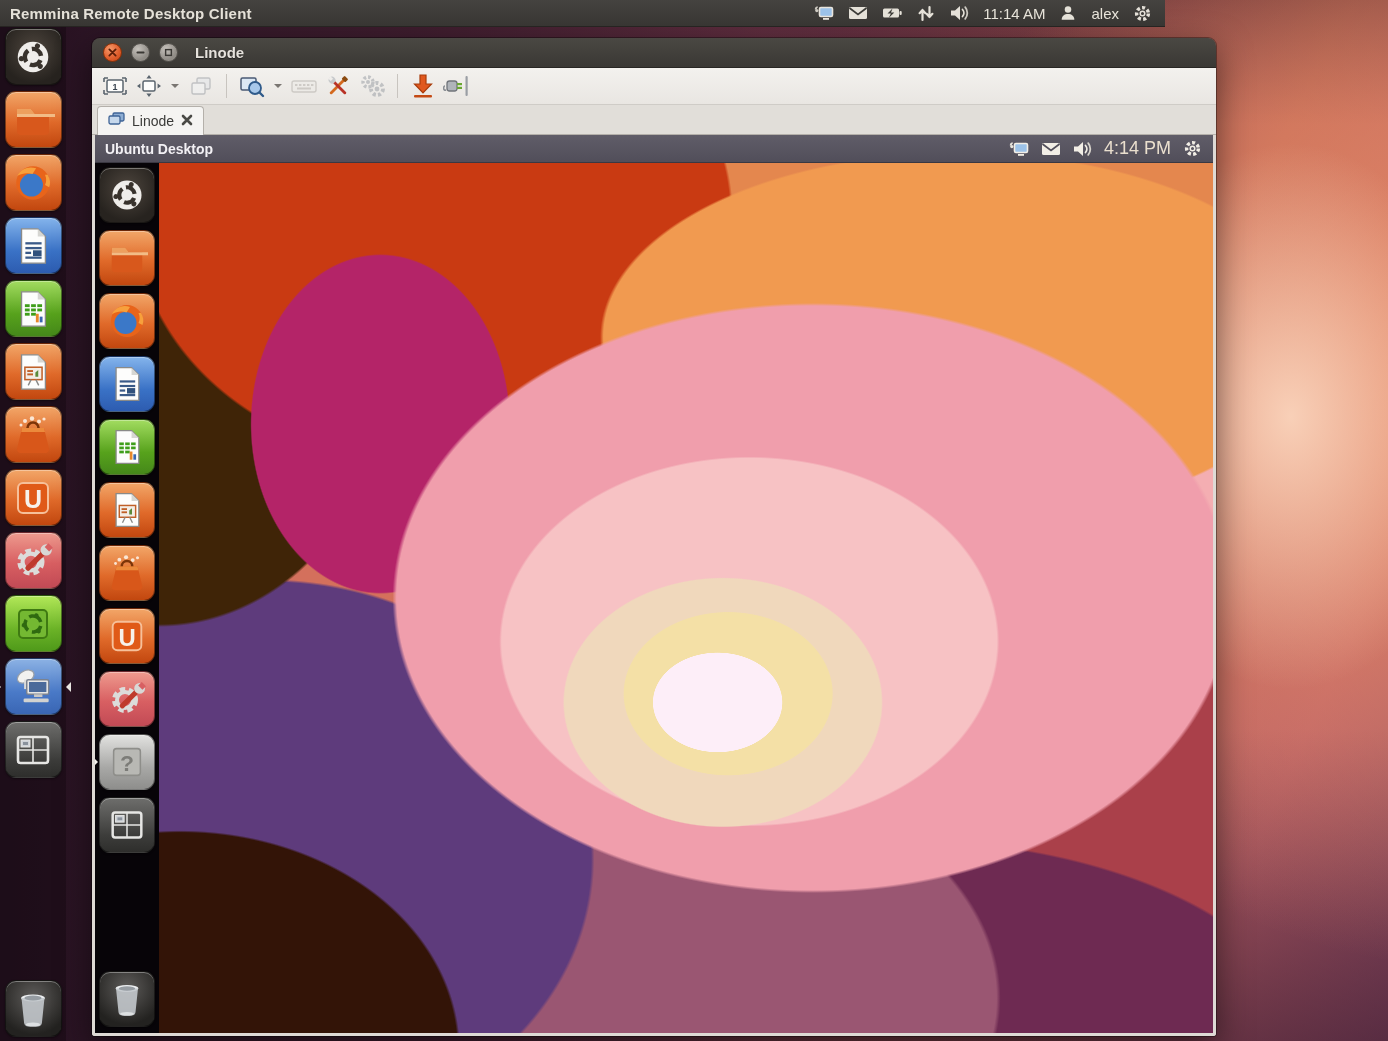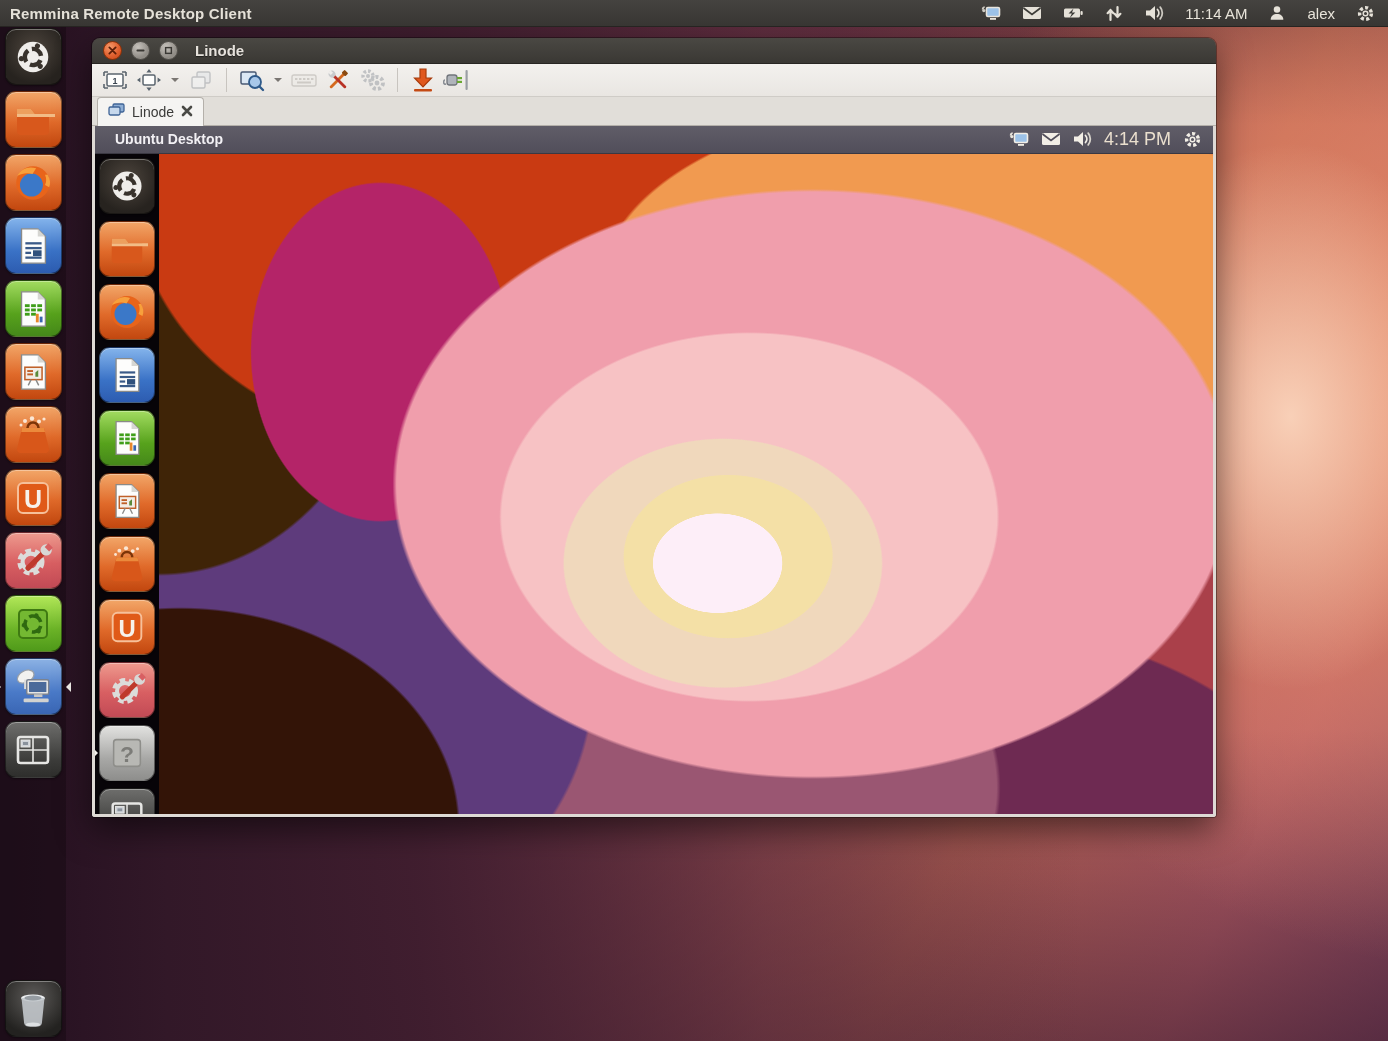--- a/index.html
+++ b/index.html
@@ -12,27 +12,27 @@
     background-image:
       radial-gradient(ellipse 300px 420px at 93% 40%, rgba(250,212,188,.95) 0%, rgba(250,212,188,0) 65%),
       radial-gradient(ellipse 850px 800px at 108% 38%, #ec8f66 0%, rgba(236,143,102,0) 72%),
       linear-gradient(to right, #241020 0%, #321828 12%, rgba(60,28,45,.9) 30%, rgba(90,44,62,.45) 55%, rgba(120,60,75,0) 78%),
       linear-gradient(to bottom, rgba(30,12,24,.35) 0%, rgba(30,12,24,0) 12%, rgba(30,12,24,0) 70%, rgba(46,20,40,.55) 100%),
       linear-gradient(115deg, #4a2136 0%, #7e3c4e 45%, #c06858 72%, #b85f68 88%, #8c4a62 100%);
   }
 
   
   .host-topbar{
-    position:absolute; top:0; left:0; width:1388px; height:27px;
+    position:absolute; top:0; left:0; width:1165px; height:27px;
     background:linear-gradient(#454340,#383633);
     border-bottom:1px solid #262421;
     display:flex; align-items:center; color:#e5e1d8; z-index:50;
   }
   .host-topbar .apptitle{ font-weight:bold; font-size:15px; padding-left:10px; letter-spacing:.2px; }
-  .host-tray{ margin-left:auto; display:flex; align-items:center; gap:19px; padding-right:12px; }
+  .host-tray{ margin-left:auto; display:flex; align-items:center; gap:12px; padding-right:12px; }
   .trayicon{ width:22px; height:20px; display:flex; align-items:center; justify-content:center; }
   .host-tray .clock, .host-tray .username{ font-size:15px; color:#e8e4da; }
   .remote-clock{ font-size:18px; color:#eadfce; }
 
   
   .launcher-host{
     position:absolute; top:27px; left:0; width:66px; bottom:0;
     background:rgba(24,11,20,.55);
     display:flex; flex-direction:column; align-items:center;
     padding-top:1px; gap:6px; z-index:40;
@@ -55,21 +55,21 @@
   .t-gray   { background:linear-gradient(#e2e2e0, #a8a8a6 60%, #8e8e8c); }
   .t-dgray  { background:linear-gradient(#6e6e6c, #3c3c3a 70%, #2e2e2c); }
   .t-trash  { background:radial-gradient(circle at 50% 30%, #5e5c5a, #232220 78%); }
   .ind{ position:absolute; width:0; height:0; border:5px solid transparent; top:50%; transform:translateY(-50%); }
   .ind-run-host{ left:-10px; border-left-color:#f4f2ee; }
   .ind-focus-host{ right:-10px; border-right-color:#f4f2ee; }
   .ind-run-remote{ left:-7px; border-left-color:#f4f2ee; }
 
   
   .window{
-    position:absolute; left:92px; top:38px; width:1124px; height:779px;
+    position:absolute; left:92px; top:38px; width:1124px; height:998px;
     border-radius:8px 8px 3px 3px;
     box-shadow:0 12px 34px rgba(0,0,0,.55), 0 0 0 1px rgba(0,0,0,.35);
     display:flex; flex-direction:column; z-index:45;
   }
   .titlebar{
     height:30px; border-radius:8px 8px 0 0;
     background:linear-gradient(#4a4843,#3a3834);
     border-bottom:1px solid #282623;
     display:flex; align-items:center; padding-left:11px; gap:9px;
   }
@@ -104,21 +104,21 @@
   .viewport{
     flex:1 1 auto; border:3px solid #dedad5; border-top:none;
     display:flex; flex-direction:column; background:#000; overflow:hidden;
     border-radius:0 0 3px 3px;
   }
   .remote-panel{
     height:28px; background:linear-gradient(#605d68,#514e5a);
     border-bottom:1px solid #3a3842;
     display:flex; align-items:center; color:#f2f0f4; flex:0 0 auto;
   }
-  .remote-panel .menu{ font-weight:bold; font-size:14px; padding-left:20px; }
+  .remote-panel .menu{ font-weight:bold; font-size:14px; padding-left:10px; }
   .remote-tray{ margin-left:auto; display:flex; align-items:center; gap:10px; padding-right:10px; }
 
   .remote-body{ flex:1 1 auto; display:flex; min-height:0; }
   .launcher-remote{
     width:64px; background:#070408; display:flex; flex-direction:column; align-items:center;
     padding-top:4px; gap:7px; flex:0 0 auto;
   }
   .launcher-remote .tile{ width:56px; height:56px; }
   .launcher-remote .tile.last{ margin-top:auto; margin-bottom:6px; }
   .launcher-host .tile.last{ margin-top:auto; margin-bottom:4px; }

